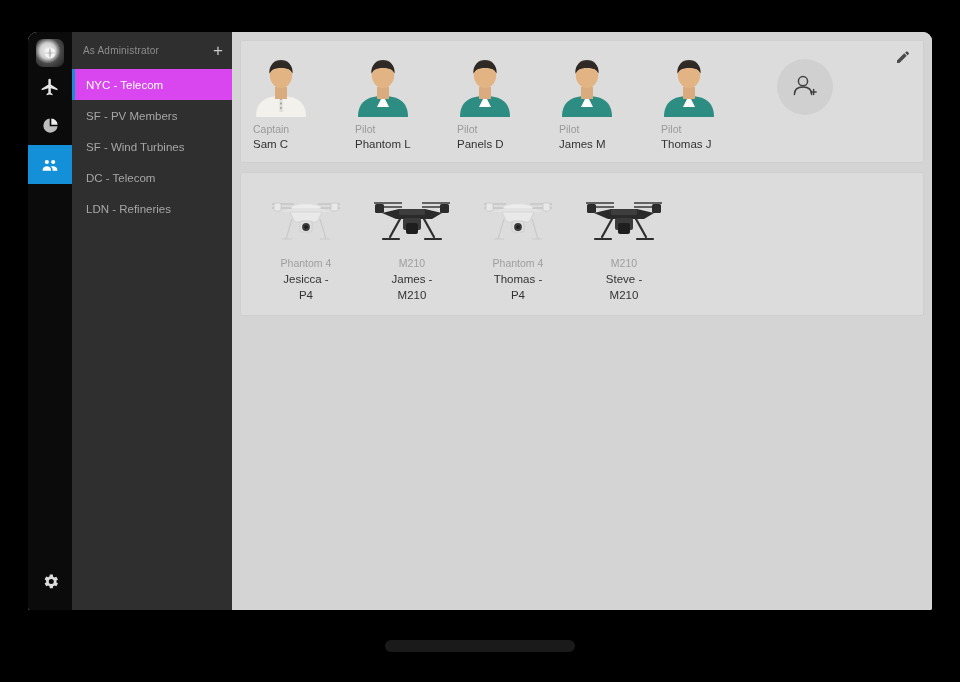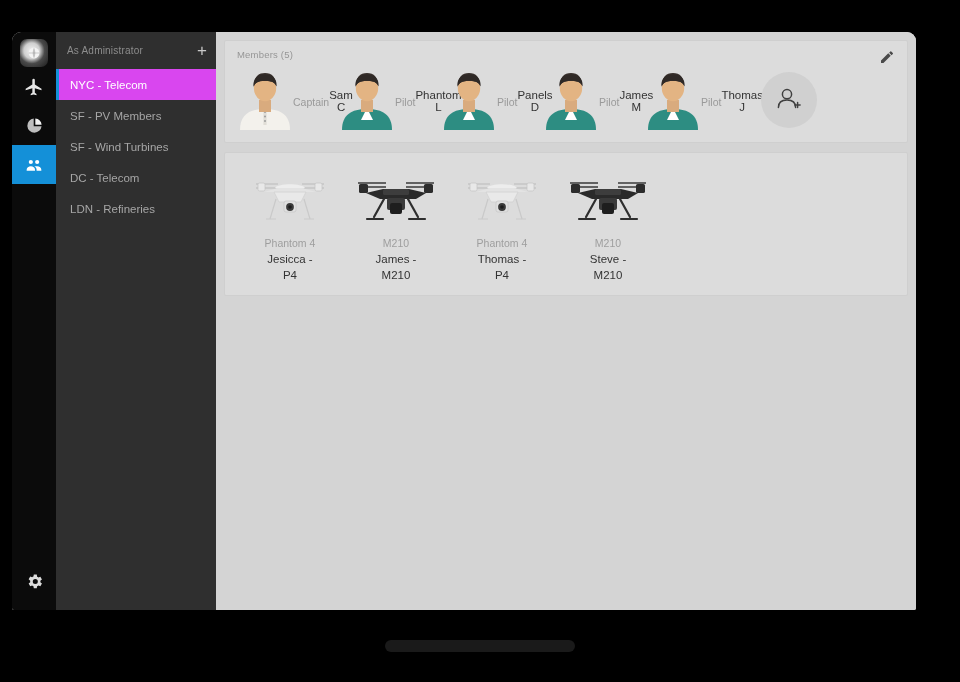--- a/index.html
+++ b/index.html
@@ -8,21 +8,21 @@
     background: #000000;
     font-family: "Liberation Sans", sans-serif;
     overflow: hidden;
   }
 
   
   #device { position: relative; width: 960px; height: 682px; background: #000; }
 
   #app-window {
     position: absolute;
-    left: 12px; top: 32px;
+    left: 28px; top: 32px;
     width: 904px; height: 578px;
     border-radius: 9px 9px 2px 2px;
     overflow: hidden;
     display: flex;
     background: #d4d4d4;
   }
 
   #home-indicator {
     position: absolute;
     left: 385px; top: 640px;
@@ -113,21 +113,21 @@
   #edit-members-btn {
     position: absolute; top: 8px; right: 12px;
     cursor: pointer; line-height: 0;
   }
 
   .tile-row { display: flex; align-items: flex-start; padding-top: 6px; }
 
   
   .member-tile {
     width: 102px;
-    display: flex; flex-direction: row; align-items: center;
+    display: flex; flex-direction: column; align-items: flex-start;
     cursor: pointer;
   }
   .member-avatar { width: 56px; height: 62px; }
   .member-role {
     font-size: 10.5px; color: #9a9a9a; margin-top: 6px; text-align: center;
   }
   .member-name {
     font-size: 11.5px; color: #333333; margin-top: 3px; text-align: center;
   }
   #add-member-btn {
@@ -218,21 +218,20 @@
           </div>
           <div class="proj-item">
             <span>LDN - Refineries</span>
           </div>
         </div>
     </aside>
 
     <main id="content">
 
       <section class="card">
-        <div class="card-title">Members (5)</div>
         <div id="edit-members-btn">
           <svg width="16" height="16" viewBox="0 0 24 24">
             <path fill="#4a4a4a" d="M3 17.3V21h3.7L17.6 10.1l-3.7-3.7zm17.7-9.9a1 1 0 0 0 0-1.4l-2.3-2.3a1 1 0 0 0-1.4 0l-1.8 1.8 3.7 3.7z"></path>
           </svg>
         </div>
         <div class="tile-row" id="members-row">
             <div class="member-tile">
               <div class="member-avatar"><svg viewBox="0 0 56 62" width="56" height="62">
     <path d="M3 62 C3 47 12 41 28 41 C44 41 53 47 53 62 Z" fill="#f3f1ec"></path>
     <rect x="26.4" y="40" width="3.2" height="17" fill="#e0ddd6"></rect>

